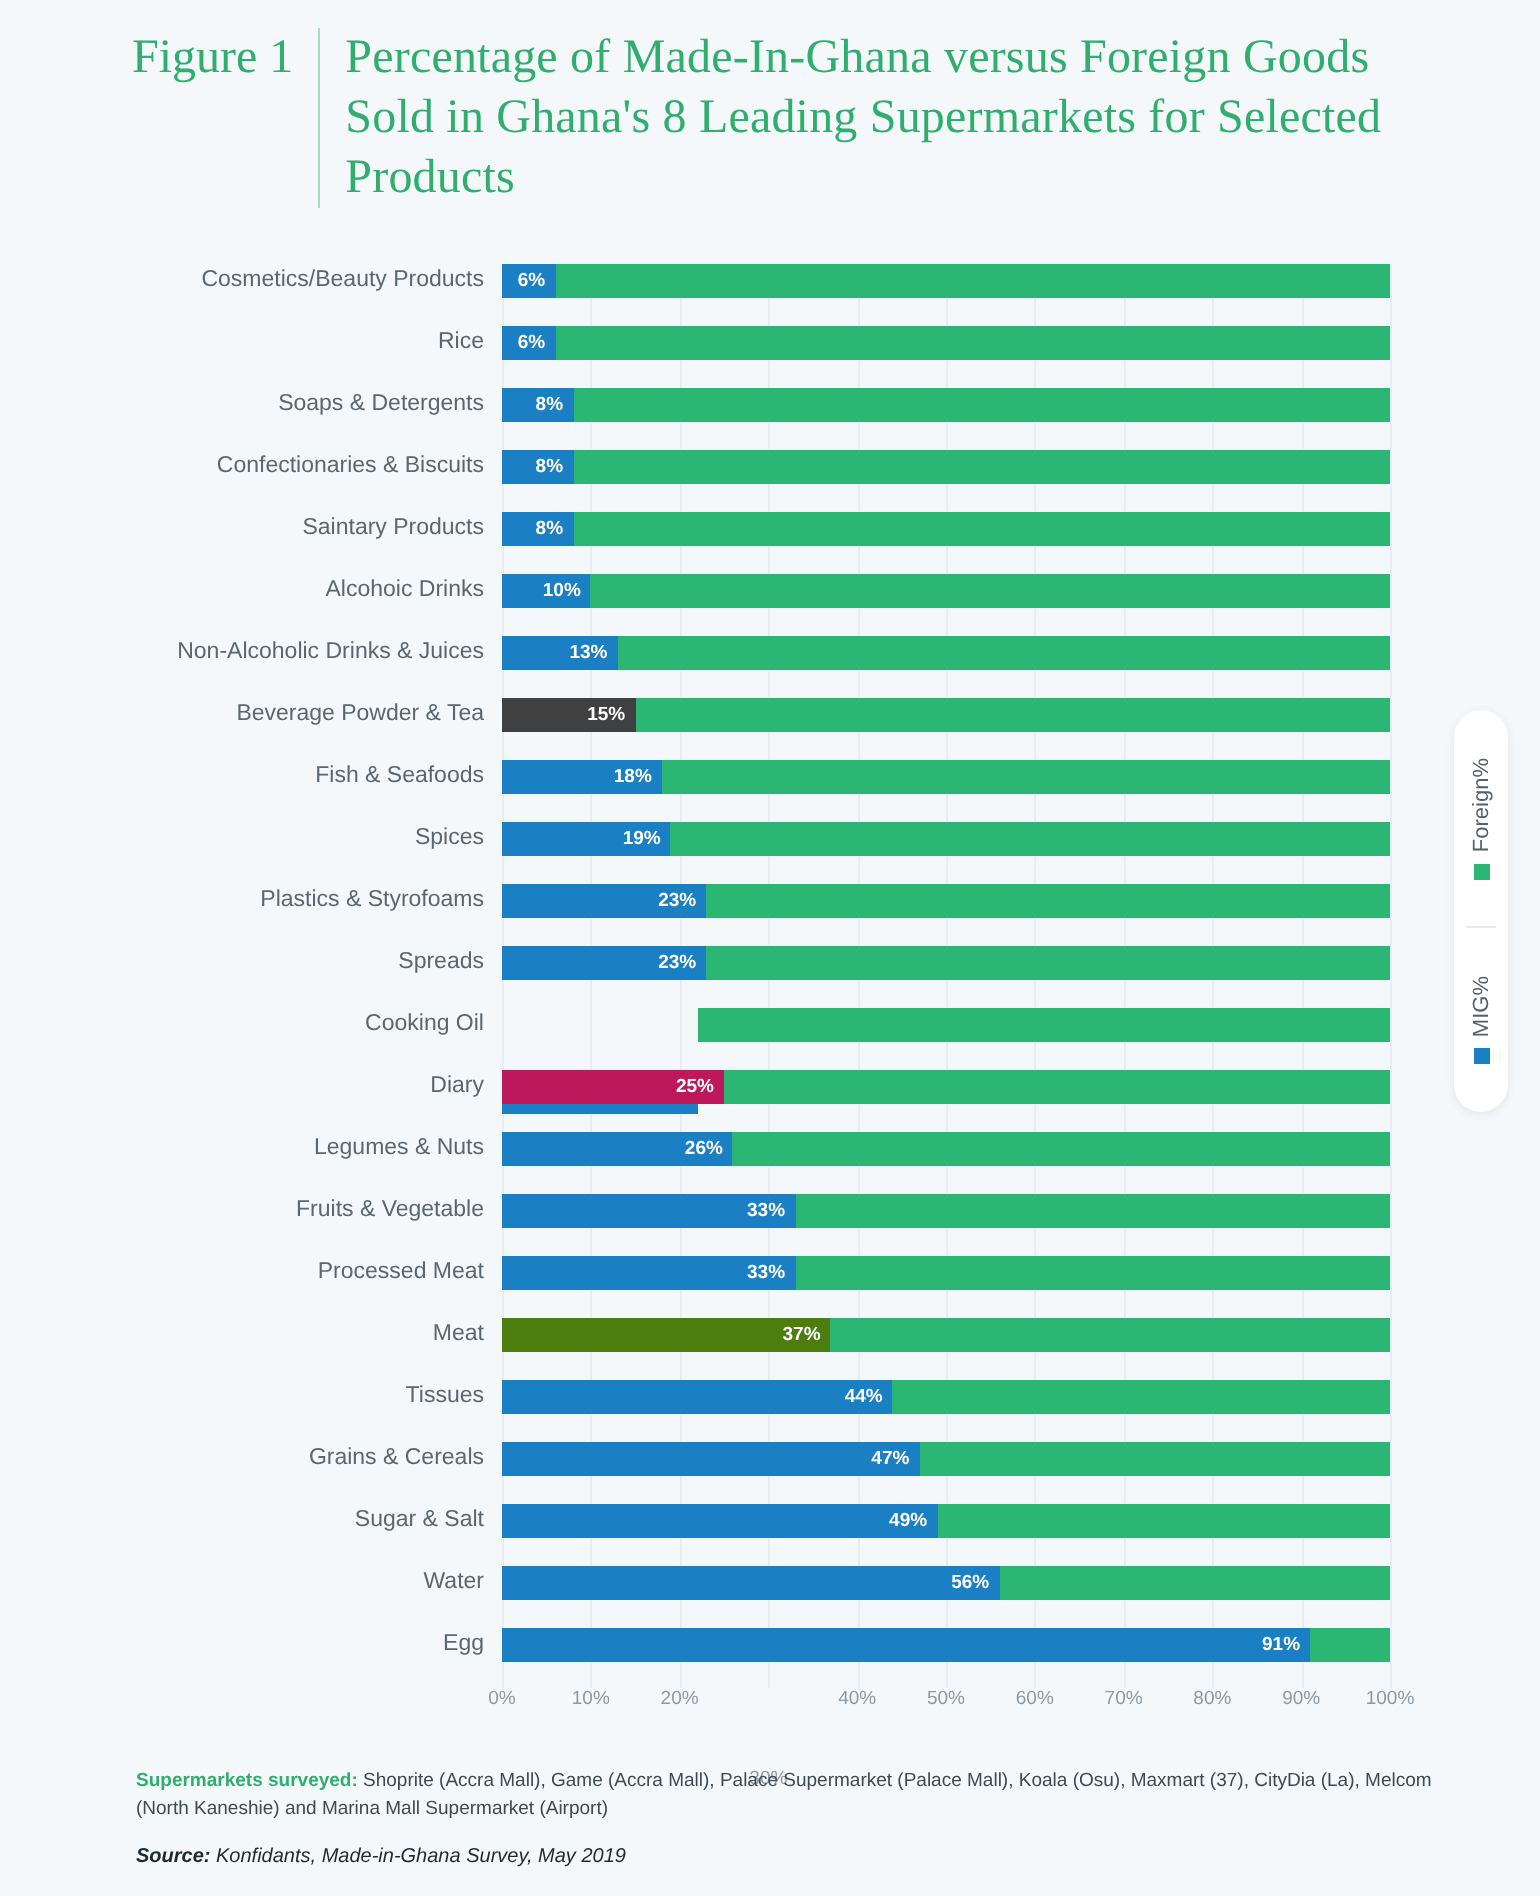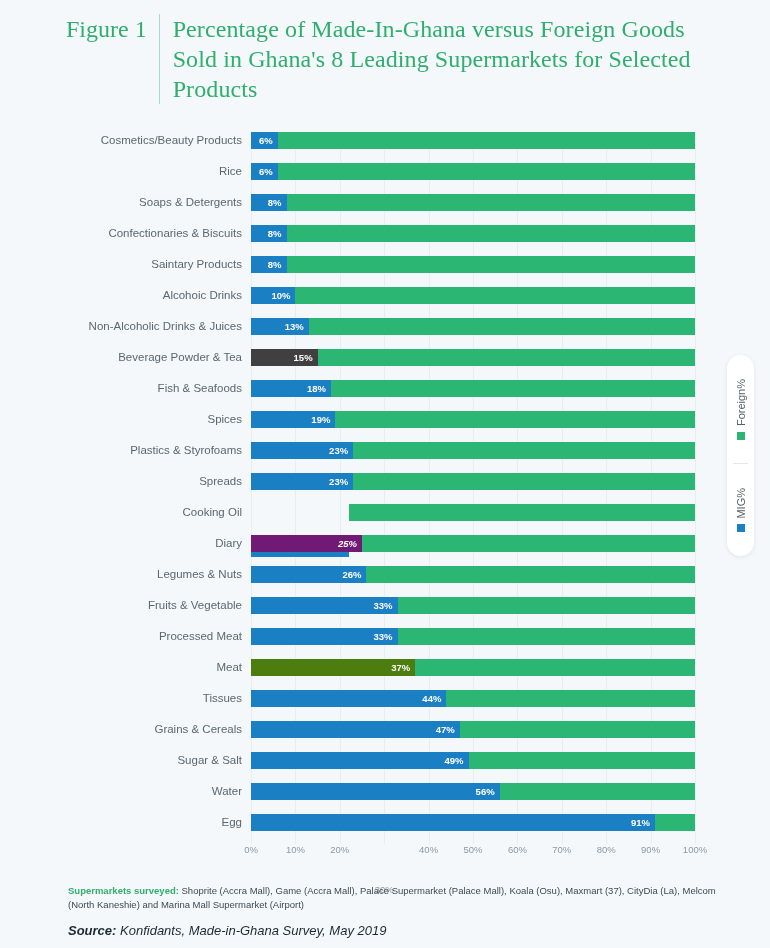--- a/index.html
+++ b/index.html
@@ -198,21 +198,21 @@
   .footer-note {
     font-size: 9.5px;
     line-height: 14px;
     color: #3d4a53;
   }
   .footer-note b {
     color: #2fae6e;
   }
   .footer-source {
     margin-top: 11px;
-    font-size: 13px;
+    font-size: 10px;
     font-style: italic;
     color: #1c2a33;
   }
   .footer-source b {
     font-style: italic;
   }
 </style>
 </head>
 <body>
 
@@ -351,21 +351,21 @@
           <div class="bar-wrap">
             <div class="bar-mig" style="width: 22%; background: rgb(27, 127, 196); margin-top: 36px;">
               <span class="bar-value">22%</span>
             </div>
             <div class="bar-foreign" style="background: rgb(44, 182, 115);"></div>
           </div>
         </div>
         <div class="row">
           <div class="row-label">Diary</div>
           <div class="bar-wrap">
-            <div class="bar-mig" style="width: 25%; background: #701a75; font-style: italic;">
+            <div class="bar-mig" style="width: 25%; background: #be185d;">
               <span class="bar-value">25%</span>
             </div>
             <div class="bar-foreign" style="background: rgb(44, 182, 115);"></div>
           </div>
         </div>
         <div class="row">
           <div class="row-label">Legumes &amp; Nuts</div>
           <div class="bar-wrap">
             <div class="bar-mig" style="width: 26%; background: rgb(27, 127, 196);">
               <span class="bar-value">26%</span>

